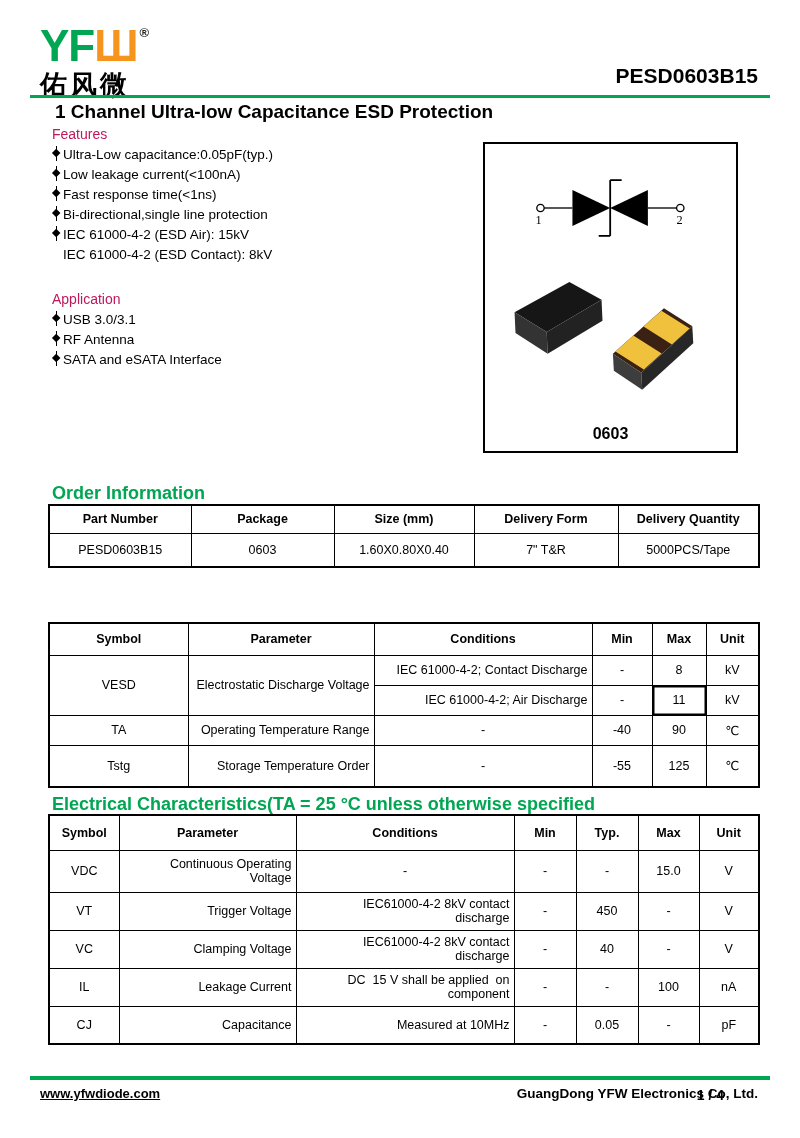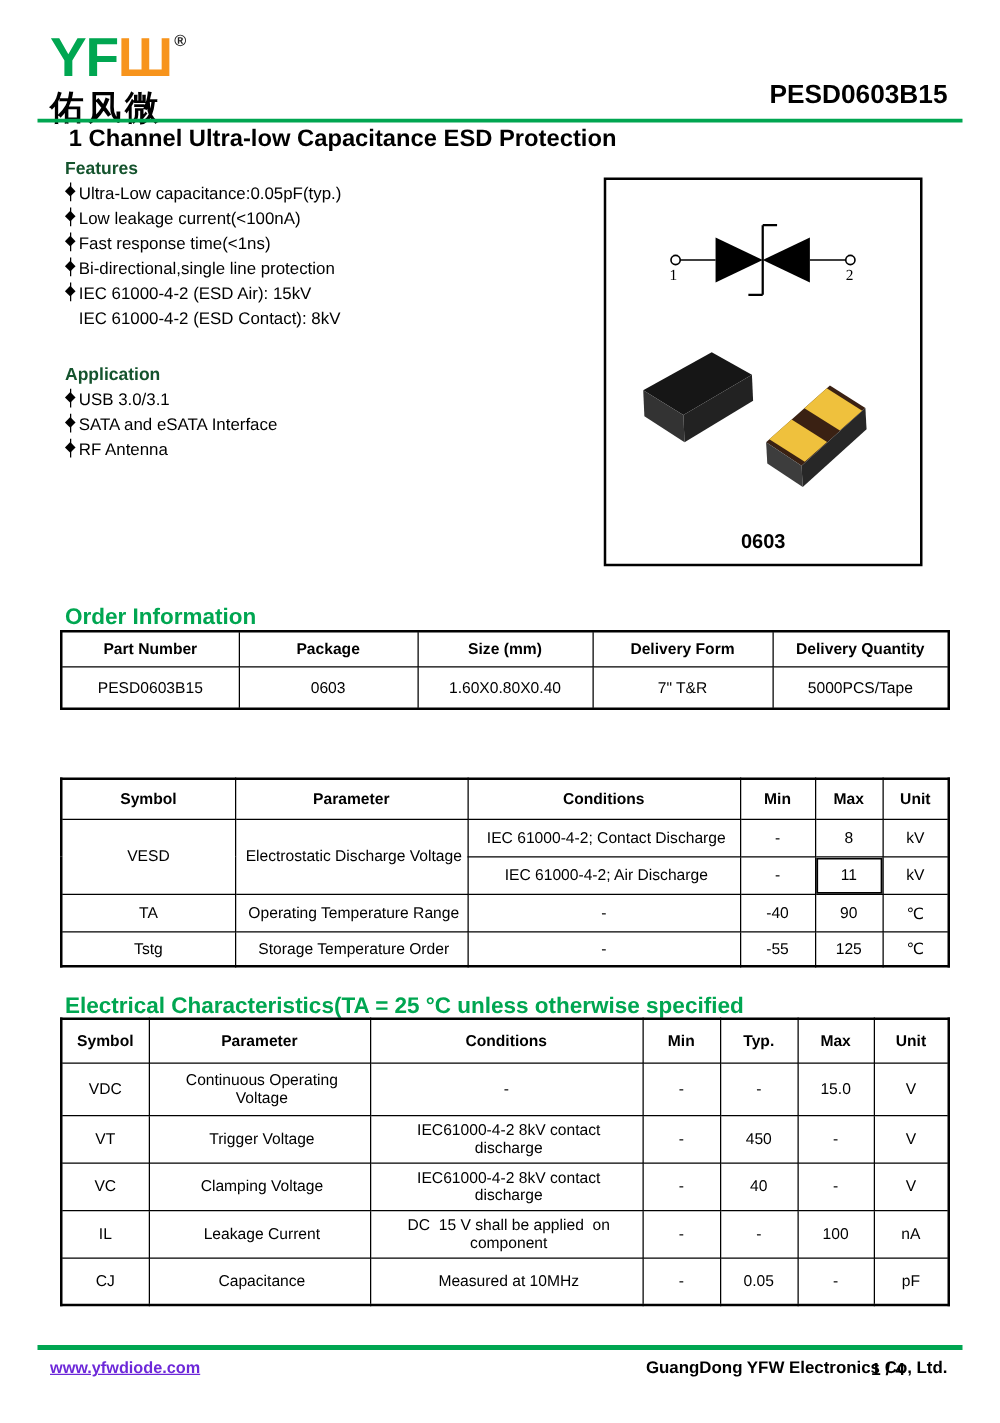--- a/index.html
+++ b/index.html
@@ -13,53 +13,53 @@
   .logo-orange{color:#F7941D}
   .logo-reg{font-size:13px;font-weight:bold;color:#222;vertical-align:24px;margin-left:2px;letter-spacing:0}
   .logo-cn{font-size:27px;font-weight:bold;letter-spacing:3px;margin-top:3px}
   .part-number{position:absolute;top:64px;right:42px;font-size:21px;font-weight:bold}
   .rule-top{position:absolute;top:95px;left:30px;width:740px;height:3px;background:#00A651}
   .doc-title{position:absolute;top:101px;left:55px;font-size:19px;font-weight:bold}
 
   
   .features{position:absolute;left:52px;top:126px;width:420px}
   .application{position:absolute;left:52px;top:291px;width:420px}
-  .sec-h{color:#14532d;font-weight:bold;font-size:14px;margin:0 0 3px 0}
+  .sec-h{color:#be185d;font-weight:normal;font-size:14px;margin:0 0 3px 0}
   .li{font-size:13.5px;line-height:20px;white-space:nowrap}
   .li.noblt{padding-left:11px}
   .blt{position:relative;display:inline-block;width:9px;height:15px;margin-right:2px;vertical-align:-2px}
   .blt::before{content:"";position:absolute;left:4px;top:0;width:1.3px;height:15px;background:#000}
   .blt::after{content:"";position:absolute;left:1.2px;top:4px;width:6.4px;height:6.4px;background:#000;transform:rotate(45deg)}
 
   
   .figure-box{position:absolute;left:483px;top:142px;width:251px;height:307px;border:2px solid #000;background:#fff}
   .diode-svg{display:block;margin:24px auto 0;width:164px;height:80px}
   .chips-svg{display:block;margin:22px auto 0;width:208px;height:124px}
   .pkg-label{position:absolute;bottom:8px;left:0;width:100%;text-align:center;font-weight:bold;font-size:16px}
   .pin-num{font-family:"Liberation Serif","DejaVu Serif",serif;font-size:15px}
 
   
   .tbl-h{position:absolute;left:52px;color:#00A651;font-weight:bold;font-size:18px}
 
   
   .tbl{position:absolute;border-collapse:collapse;table-layout:fixed;border:2px solid #000}
   .tbl th,.tbl td{border:1px solid #000;text-align:center;font-size:12.5px;padding:2px 4px;overflow:hidden}
   .tbl th{font-weight:bold}
-  .tbl td.l{text-align:center;padding-left:8px}
+  .tbl td.l{text-align:right;padding-left:8px}
   .tbl td.pre{white-space:pre-wrap}
   .tbl td.thick{box-shadow:inset 0 0 0 1.5px #000}
 
   .order-tbl{left:48px;top:504px;width:710px}
   .lim-tbl{left:48px;top:622px;width:710px}
   .ec-tbl{left:48px;top:814px;width:710px}
 
   
   .rule-bottom{position:absolute;top:1076px;left:30px;width:740px;height:4px;background:#00A651}
   .footer-page{position:absolute;top:1087px;left:0;width:724px;text-align:right;font-size:14px;font-weight:bold}
-  .footer-link{position:absolute;top:1086px;left:40px;font-size:13px;font-weight:bold;color:#6d28d9;text-decoration:underline}
+  .footer-link{position:absolute;top:1086px;left:40px;font-size:13px;font-weight:bold;color:#000000;text-decoration:underline}
   .footer-company{position:absolute;top:1086px;right:42px;font-size:13.5px;font-weight:bold}
 </style>
 </head>
 <body>
 
 <div class="page">
 
   <div class="logo">
     <div class="logo-row"><span class="logo-green">YF</span><span class="logo-orange">Ш</span><span class="logo-reg">®</span></div>
     <div class="logo-cn">佑风微</div>
@@ -74,22 +74,22 @@
     <div class="li"><span class="blt"></span><span>Low leakage current(&lt;100nA)</span></div>
     <div class="li"><span class="blt"></span><span>Fast response time(&lt;1ns)</span></div>
     <div class="li"><span class="blt"></span><span>Bi-directional,single line protection</span></div>
     <div class="li"><span class="blt"></span><span>IEC 61000-4-2 (ESD Air): 15kV</span></div>
     <div class="li noblt"><span>IEC 61000-4-2 (ESD Contact): 8kV</span></div>
   </div>
 
   <div class="application">
     <div class="sec-h">Application</div>
     <div class="li"><span class="blt"></span><span>USB 3.0/3.1</span></div>
+    <div class="li"><span class="blt"></span><span>RF Antenna</span></div>
     <div class="li"><span class="blt"></span><span>SATA and eSATA Interface</span></div>
-    <div class="li"><span class="blt"></span><span>RF Antenna</span></div>
   </div>
 
   <div class="figure-box">
     <svg class="diode-svg" viewBox="0 0 200 96">
       <circle cx="14" cy="48" r="4.5" fill="#fff" stroke="#000" stroke-width="1.6"></circle>
       <line x1="18.5" y1="48" x2="53" y2="48" stroke="#000" stroke-width="1.6"></line>
       <polygon points="53,26 53,70 99,48" fill="#000"></polygon>
       <polygon points="145,26 145,70 99,48" fill="#000"></polygon>
       <line x1="99" y1="14" x2="99" y2="82" stroke="#000" stroke-width="2.2"></line>
       <line x1="99" y1="14" x2="113" y2="14" stroke="#000" stroke-width="2.2"></line>
@@ -174,21 +174,21 @@
       <td>kV</td>
     </tr>
     <tr style="height:30px">
       <td>TA</td>
       <td class="l">Operating Temperature Range</td>
       <td>-</td>
       <td>-40</td>
       <td>90</td>
       <td>℃</td>
     </tr>
-    <tr style="height:28px">
+    <tr style="height:42px">
       <td>Tstg</td>
       <td class="l">Storage Temperature Order</td>
       <td>-</td>
       <td>-55</td>
       <td>125</td>
       <td>℃</td>
     </tr>
   </tbody>
     </table>
 

